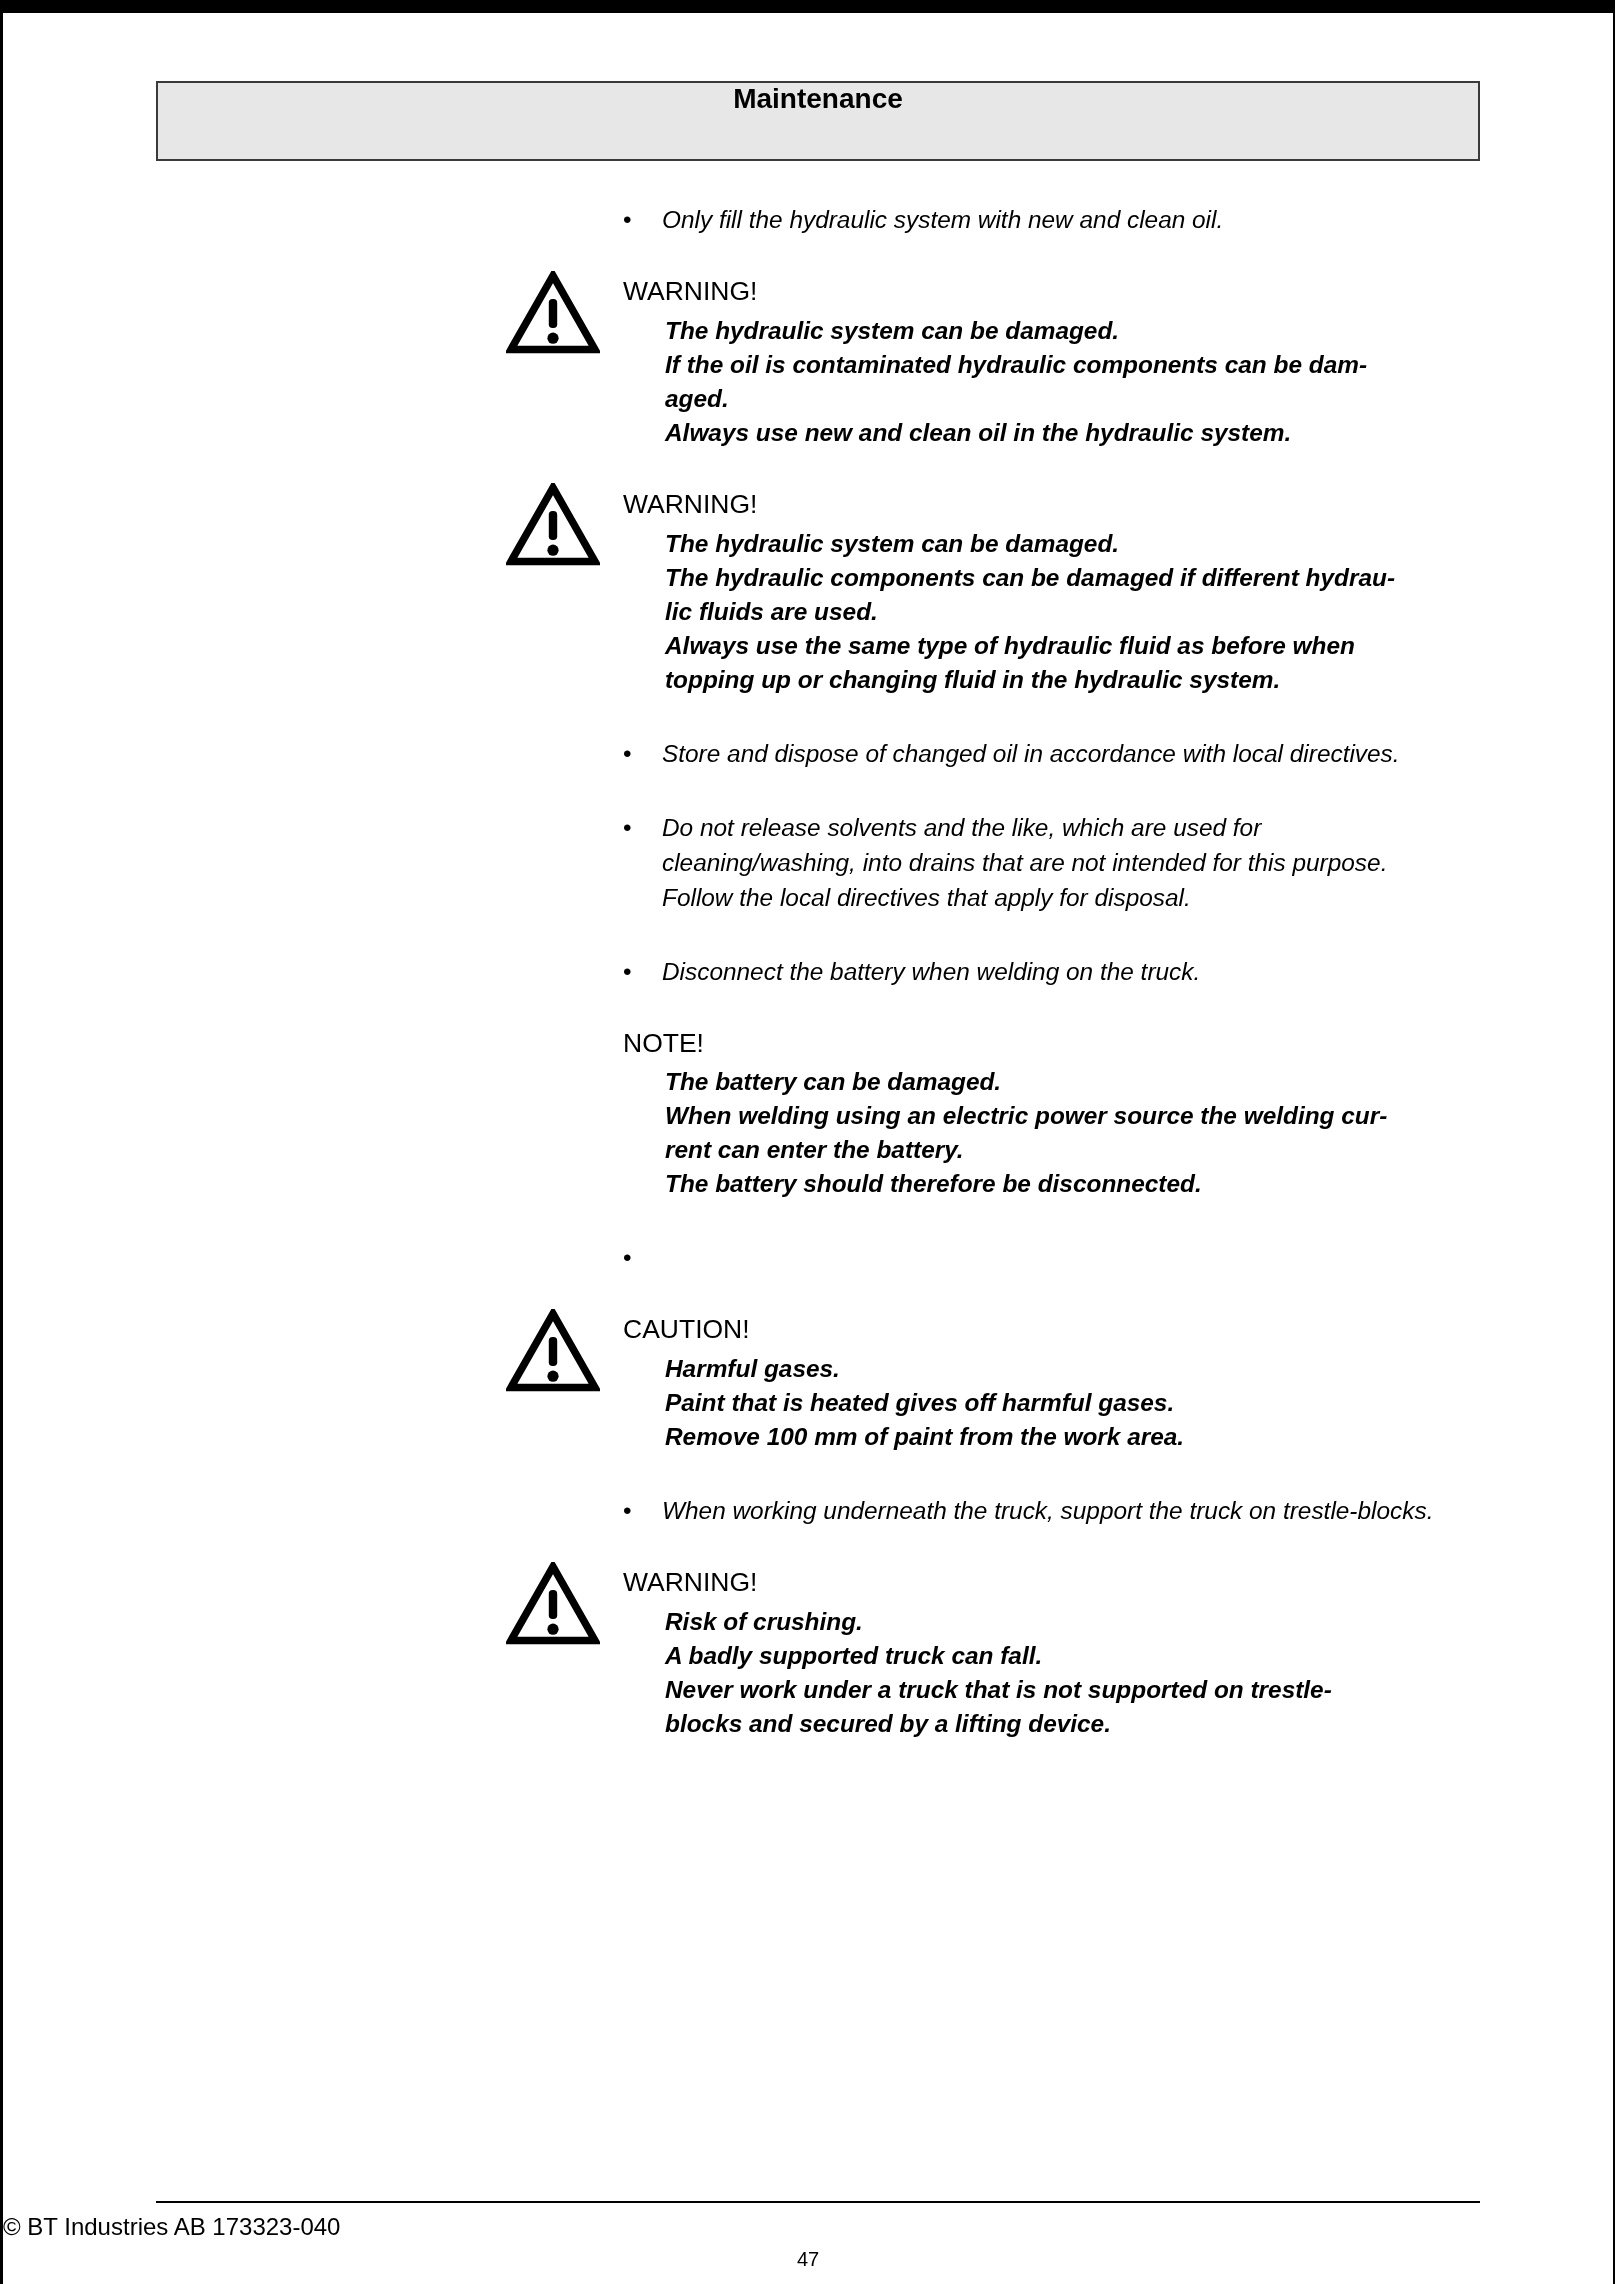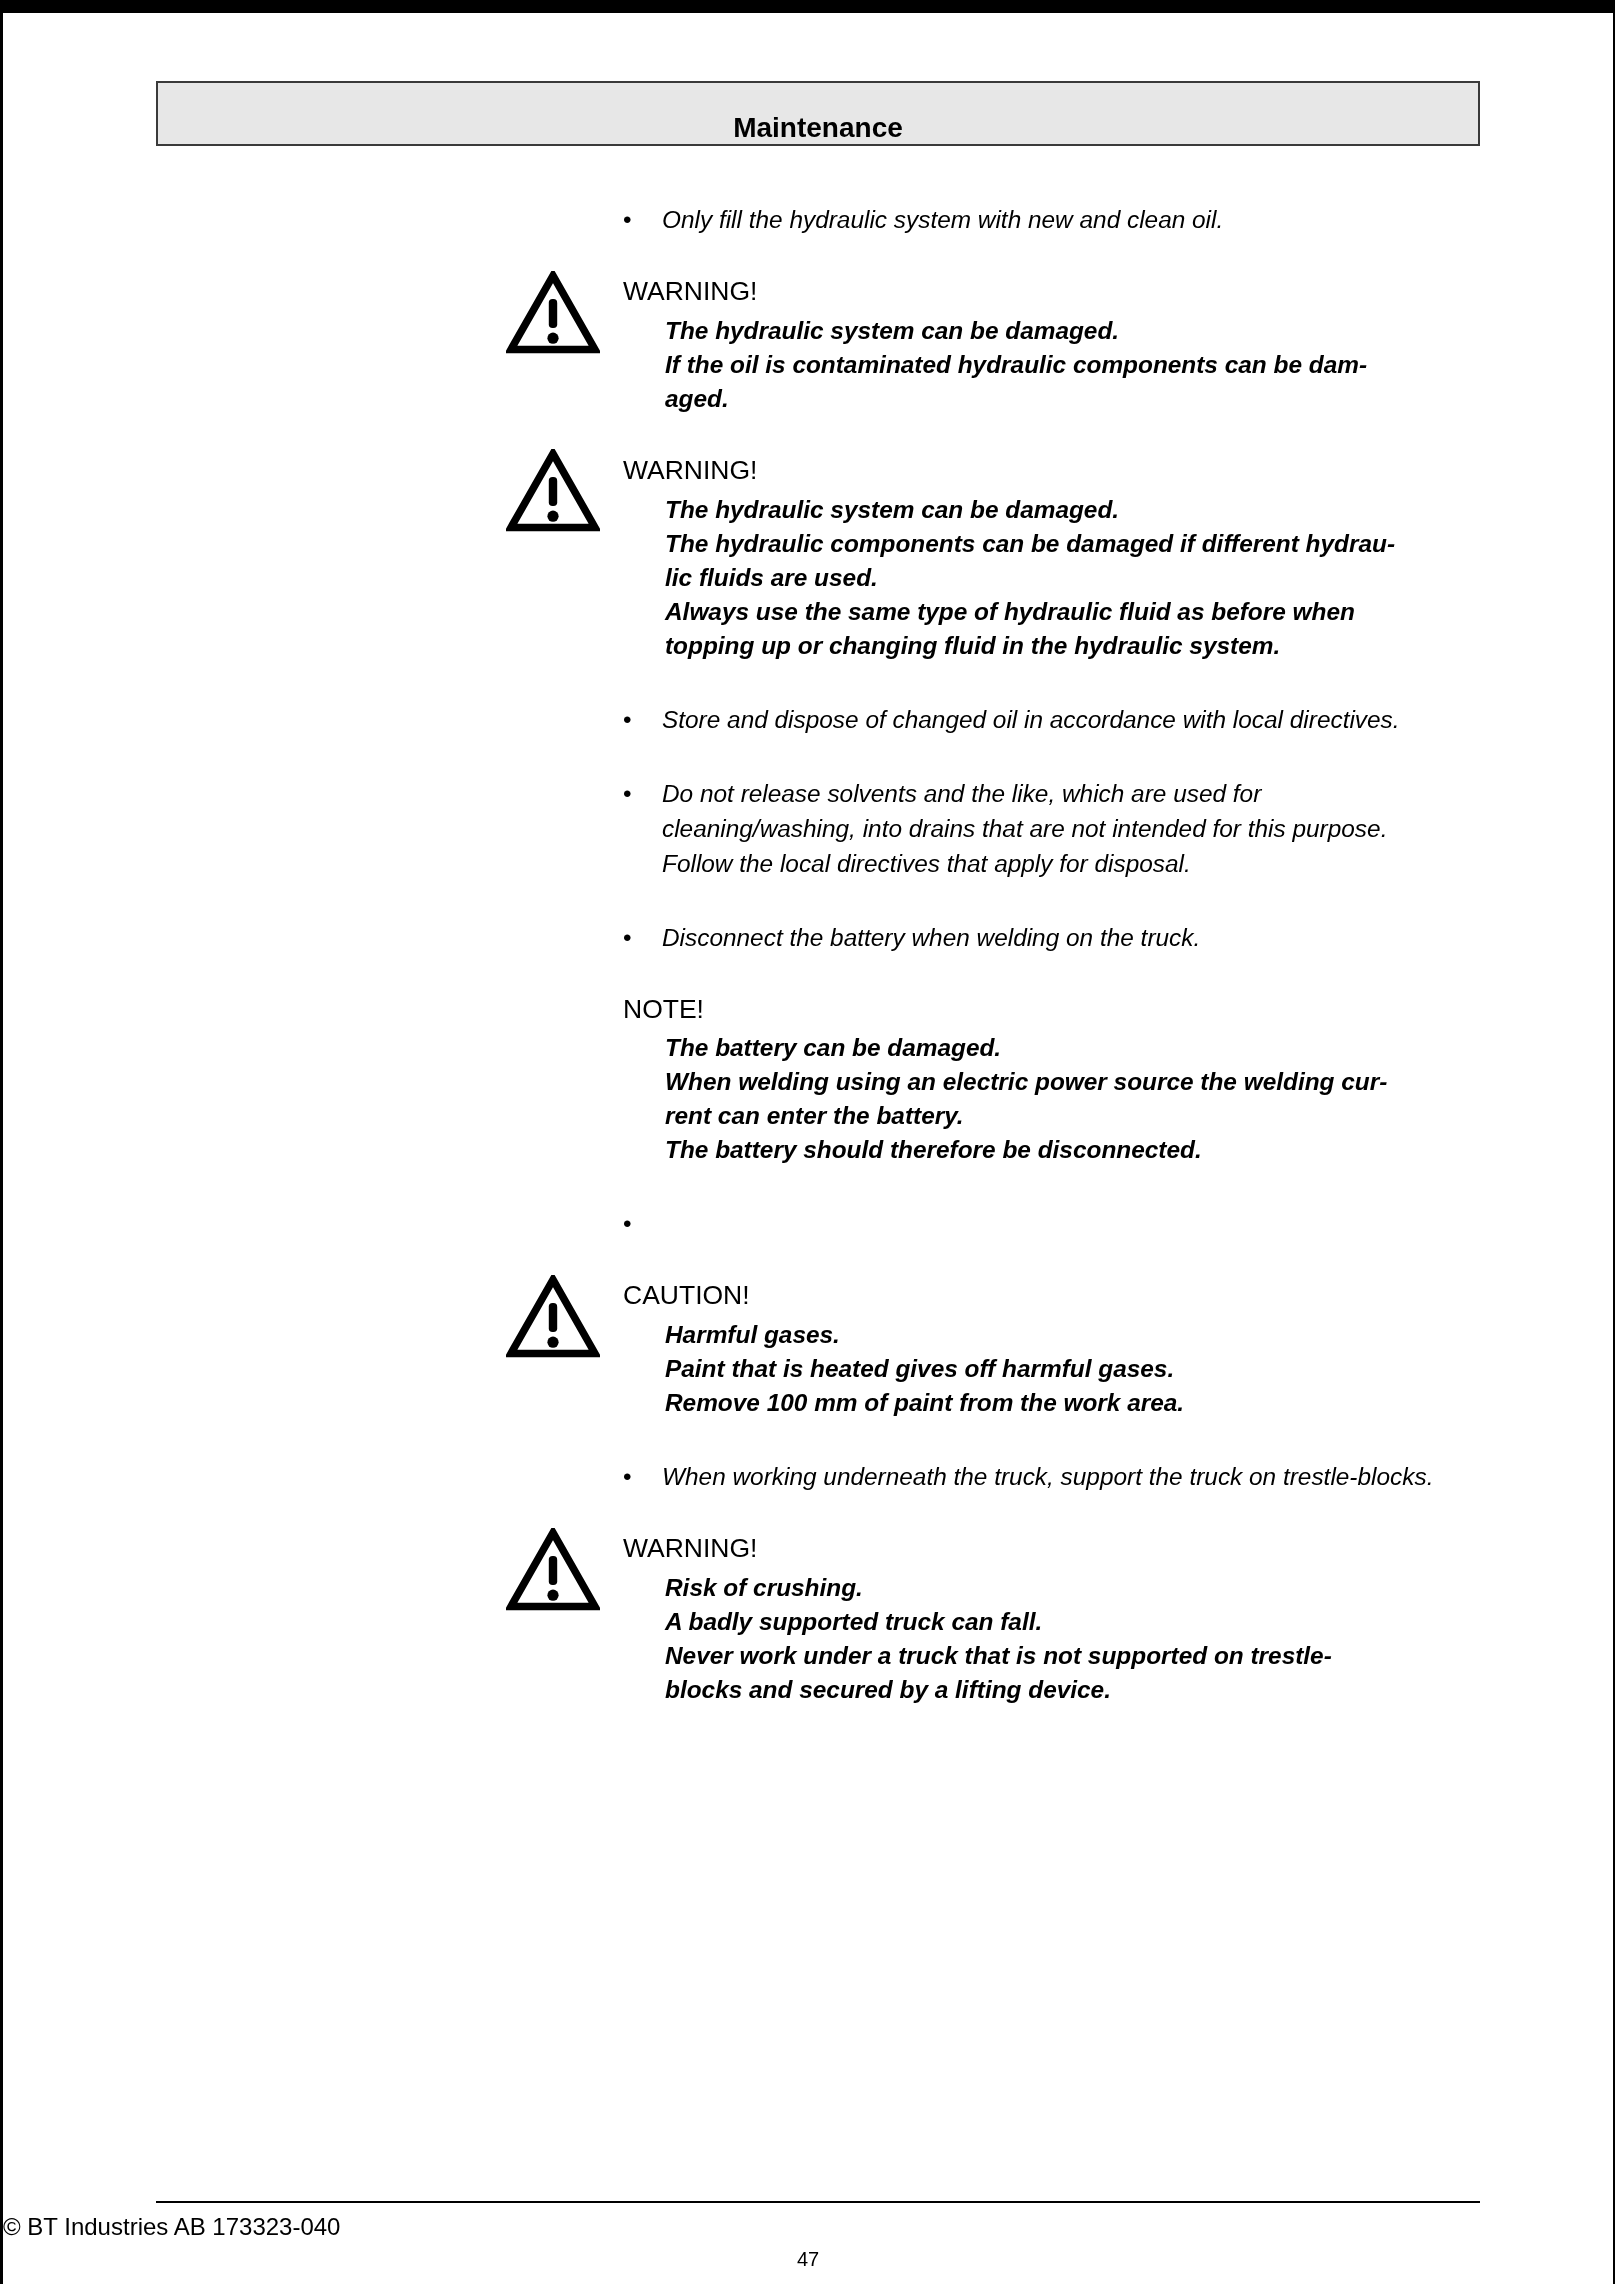--- a/index.html
+++ b/index.html
@@ -15,25 +15,25 @@
     border-right: 3.4px solid #000;
     font-family: "Liberation Sans", sans-serif;
     color: #000;
     overflow: hidden;
   }
   .header-box {
     position: absolute;
     left: 153px;
     top: 68px;
     width: 1324px;
-    height: 65px;
+    height: 80px;
     background: #e7e7e7;
     border: 2.7px solid #3a3a3a;
     display: flex;
-    align-items: flex-end;
+    align-items: flex-start;
     justify-content: center;
   }
   .header-title {
     font-size: 28px;
     font-weight: bold;
   }
   .content {
     position: absolute;
     left: 620px;
     top: 189px;
@@ -125,20 +125,21 @@
           <path d="M50 5 L95 84 L5 84 Z" fill="none" stroke="#000" stroke-width="8" stroke-linejoin="miter"></path>
           <rect x="45.5" y="30" width="9" height="31" rx="4" fill="#000"></rect>
           <circle cx="50" cy="72" r="6" fill="#000"></circle>
         </svg>
       </span>
       <div class="alert-title">WARNING!</div>
       <div class="alert-lines">
         <div class="alert-line">The hydraulic system can be damaged.</div>
         <div class="alert-line">If the oil is contaminated hydraulic components can be dam-</div>
         <div class="alert-line">aged.</div>
+        <div class="alert-line">Always use new and clean oil in the hydraulic system.</div>
       </div>
     </div>
 
     <div class="alert">
       <span class="alert-icon">
         <svg viewBox="0 0 100 90" xmlns="http://www.w3.org/2000/svg">
           <path d="M50 5 L95 84 L5 84 Z" fill="none" stroke="#000" stroke-width="8" stroke-linejoin="miter"></path>
           <rect x="45.5" y="30" width="9" height="31" rx="4" fill="#000"></rect>
           <circle cx="50" cy="72" r="6" fill="#000"></circle>
         </svg>

